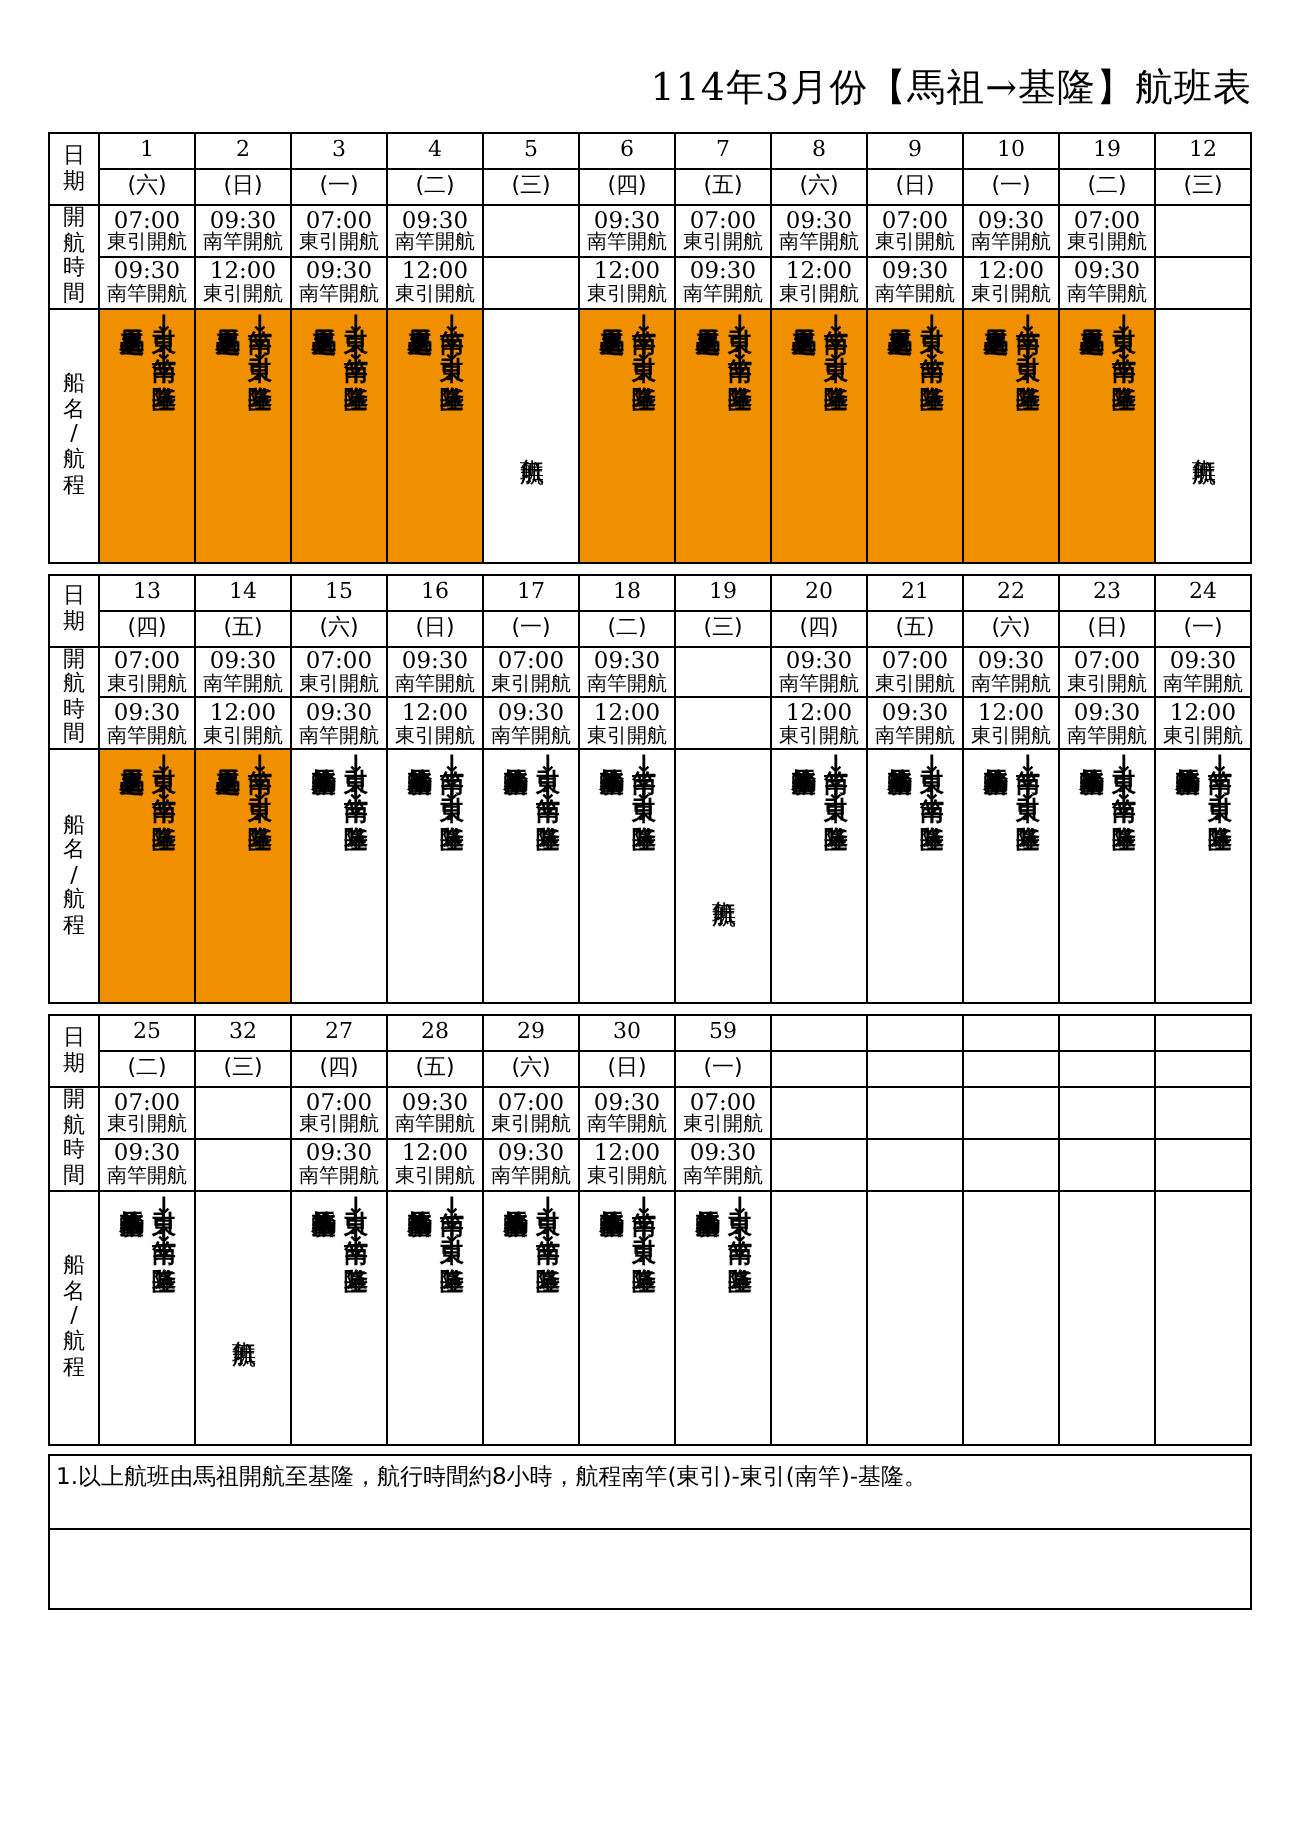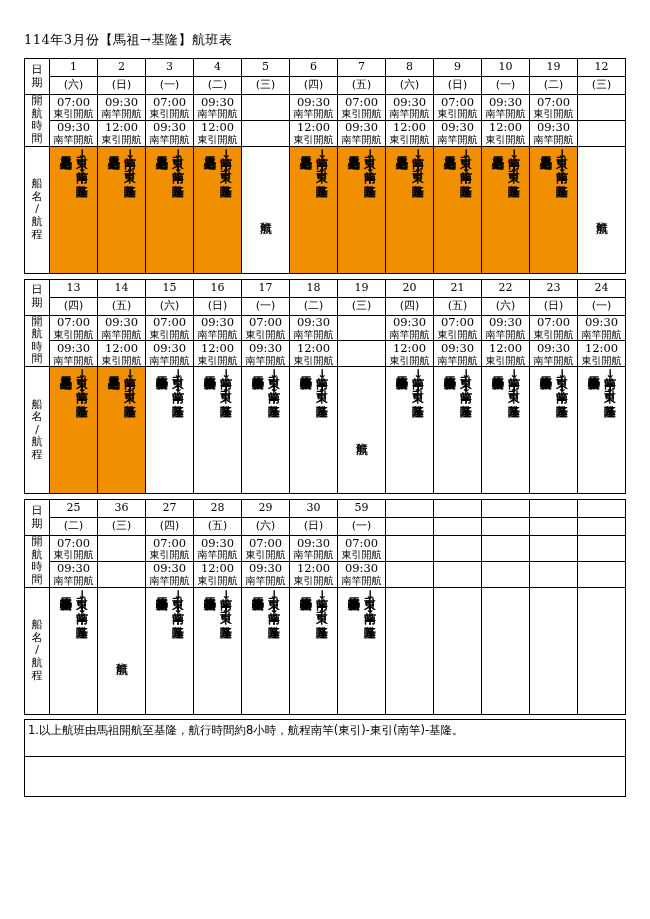--- a/index.html
+++ b/index.html
@@ -16,22 +16,22 @@
     overflow: hidden;
   }
   .page {
     position: relative;
     width: 650px;
     height: 919px;
     box-sizing: border-box;
     padding: 0 24px;
   }
   .title {
-    text-align: left;
-    font-size: 13px;
+    text-align: right;
+    font-size: 19px;
     font-weight: normal;
     letter-spacing: 0.5px;
     padding: 31px 0 9px 0;
     font-family: "DejaVu Serif", "Liberation Serif", serif;
   }
 
   table.sched {
     width: 602px;
     border-collapse: collapse;
     table-layout: fixed;
@@ -586,21 +586,21 @@
       </table>
       <div style="height: 5px;"></div>
       <table class="sched">
         <tbody>
           <tr>
             <td class="rowlab" rowspan="2">
               <span class="vtxt">日
 期</span>
             </td>
             <td class="daycell">25</td>
-            <td class="daycell">36</td>
+            <td class="daycell">32</td>
             <td class="daycell">27</td>
             <td class="daycell">28</td>
             <td class="daycell">29</td>
             <td class="daycell">30</td>
             <td class="daycell">59</td>
             <td class="daycell"></td>
             <td class="daycell"></td>
             <td class="daycell"></td>
             <td class="daycell"></td>
             <td class="daycell"></td>

